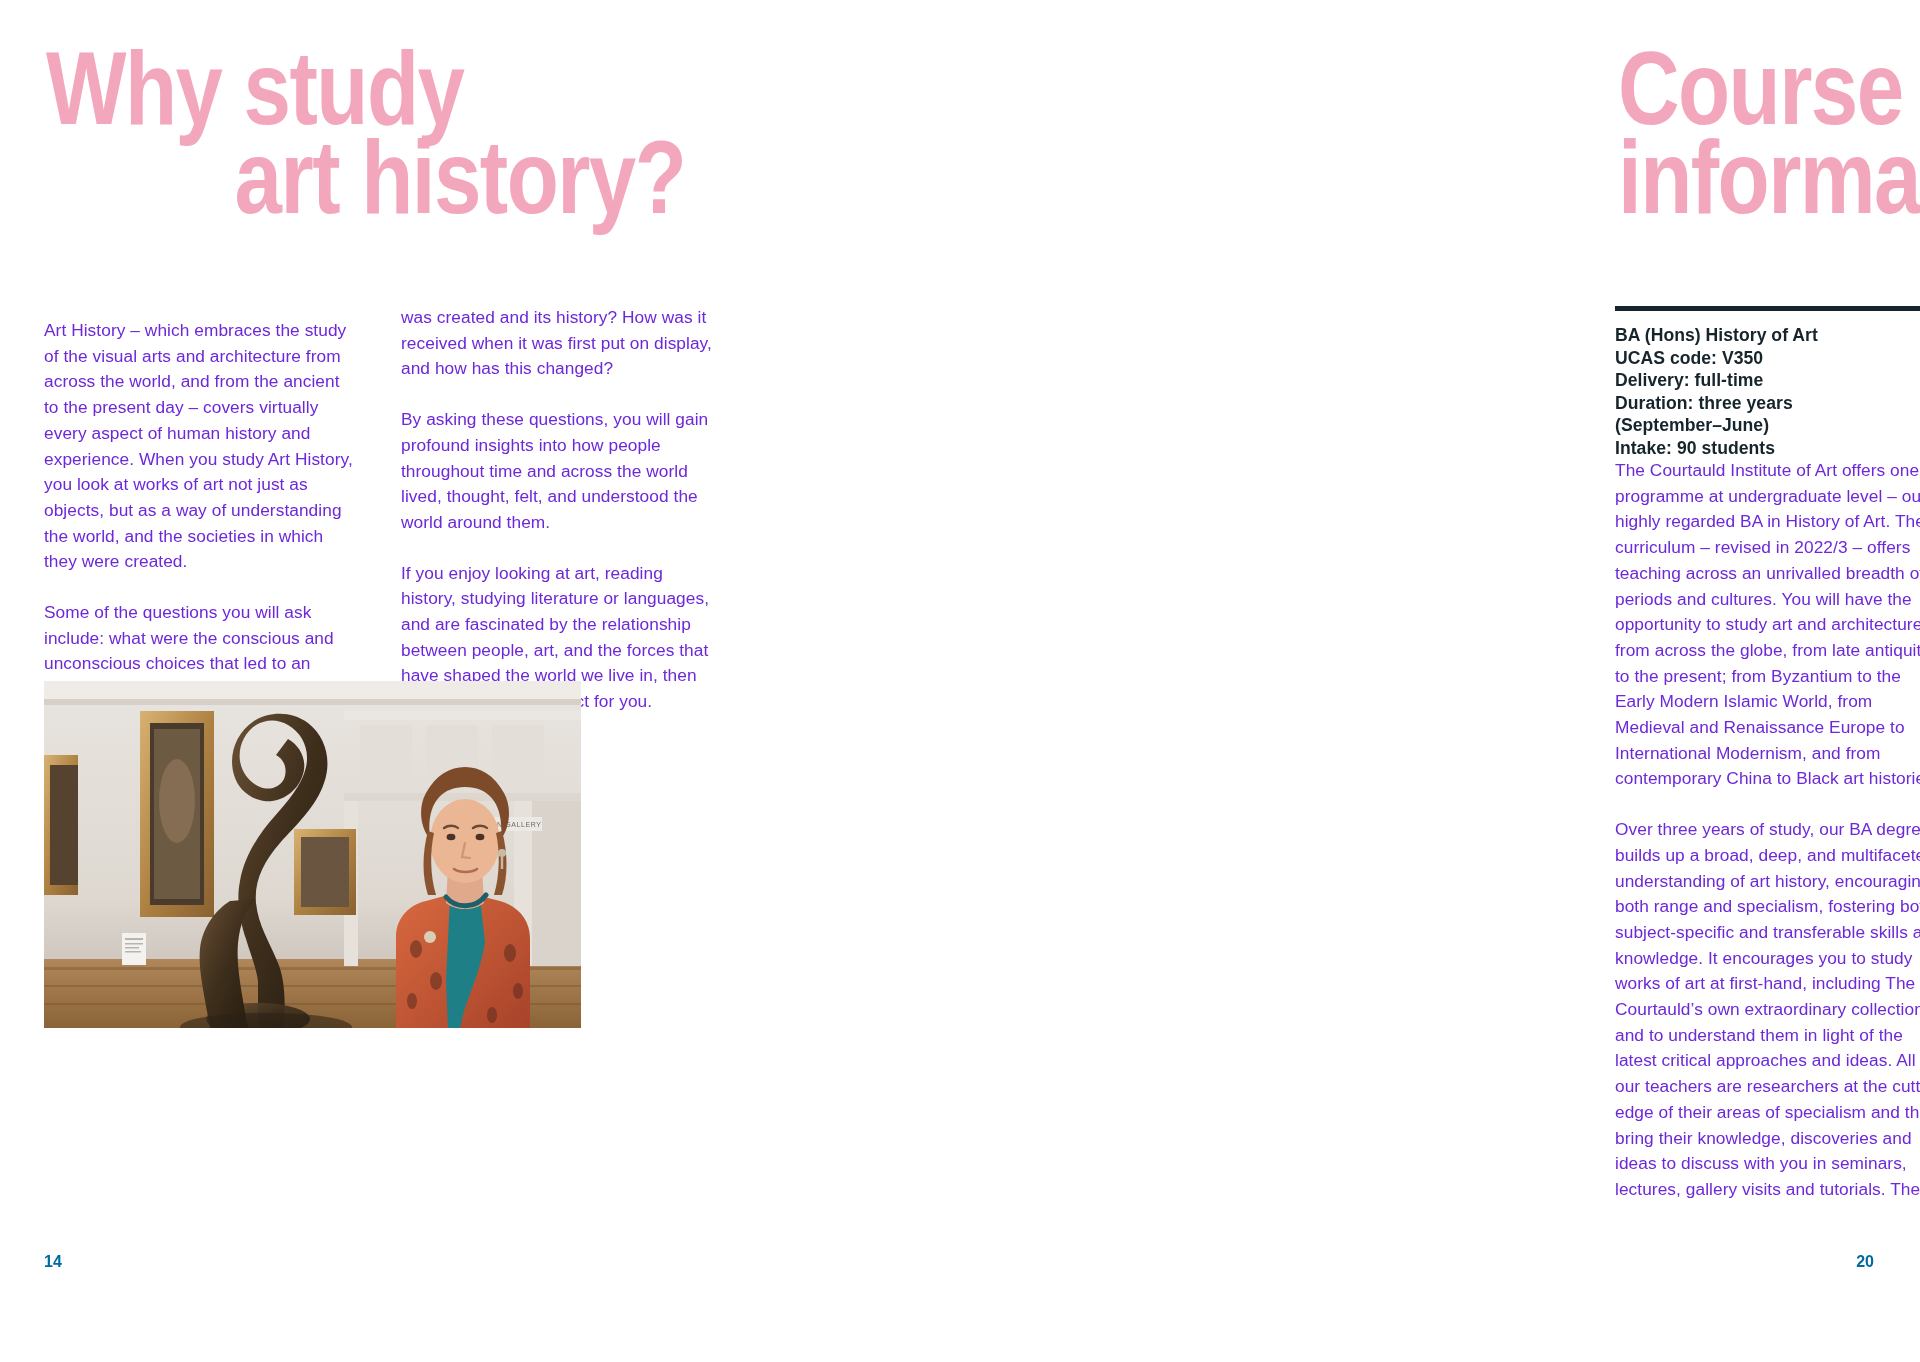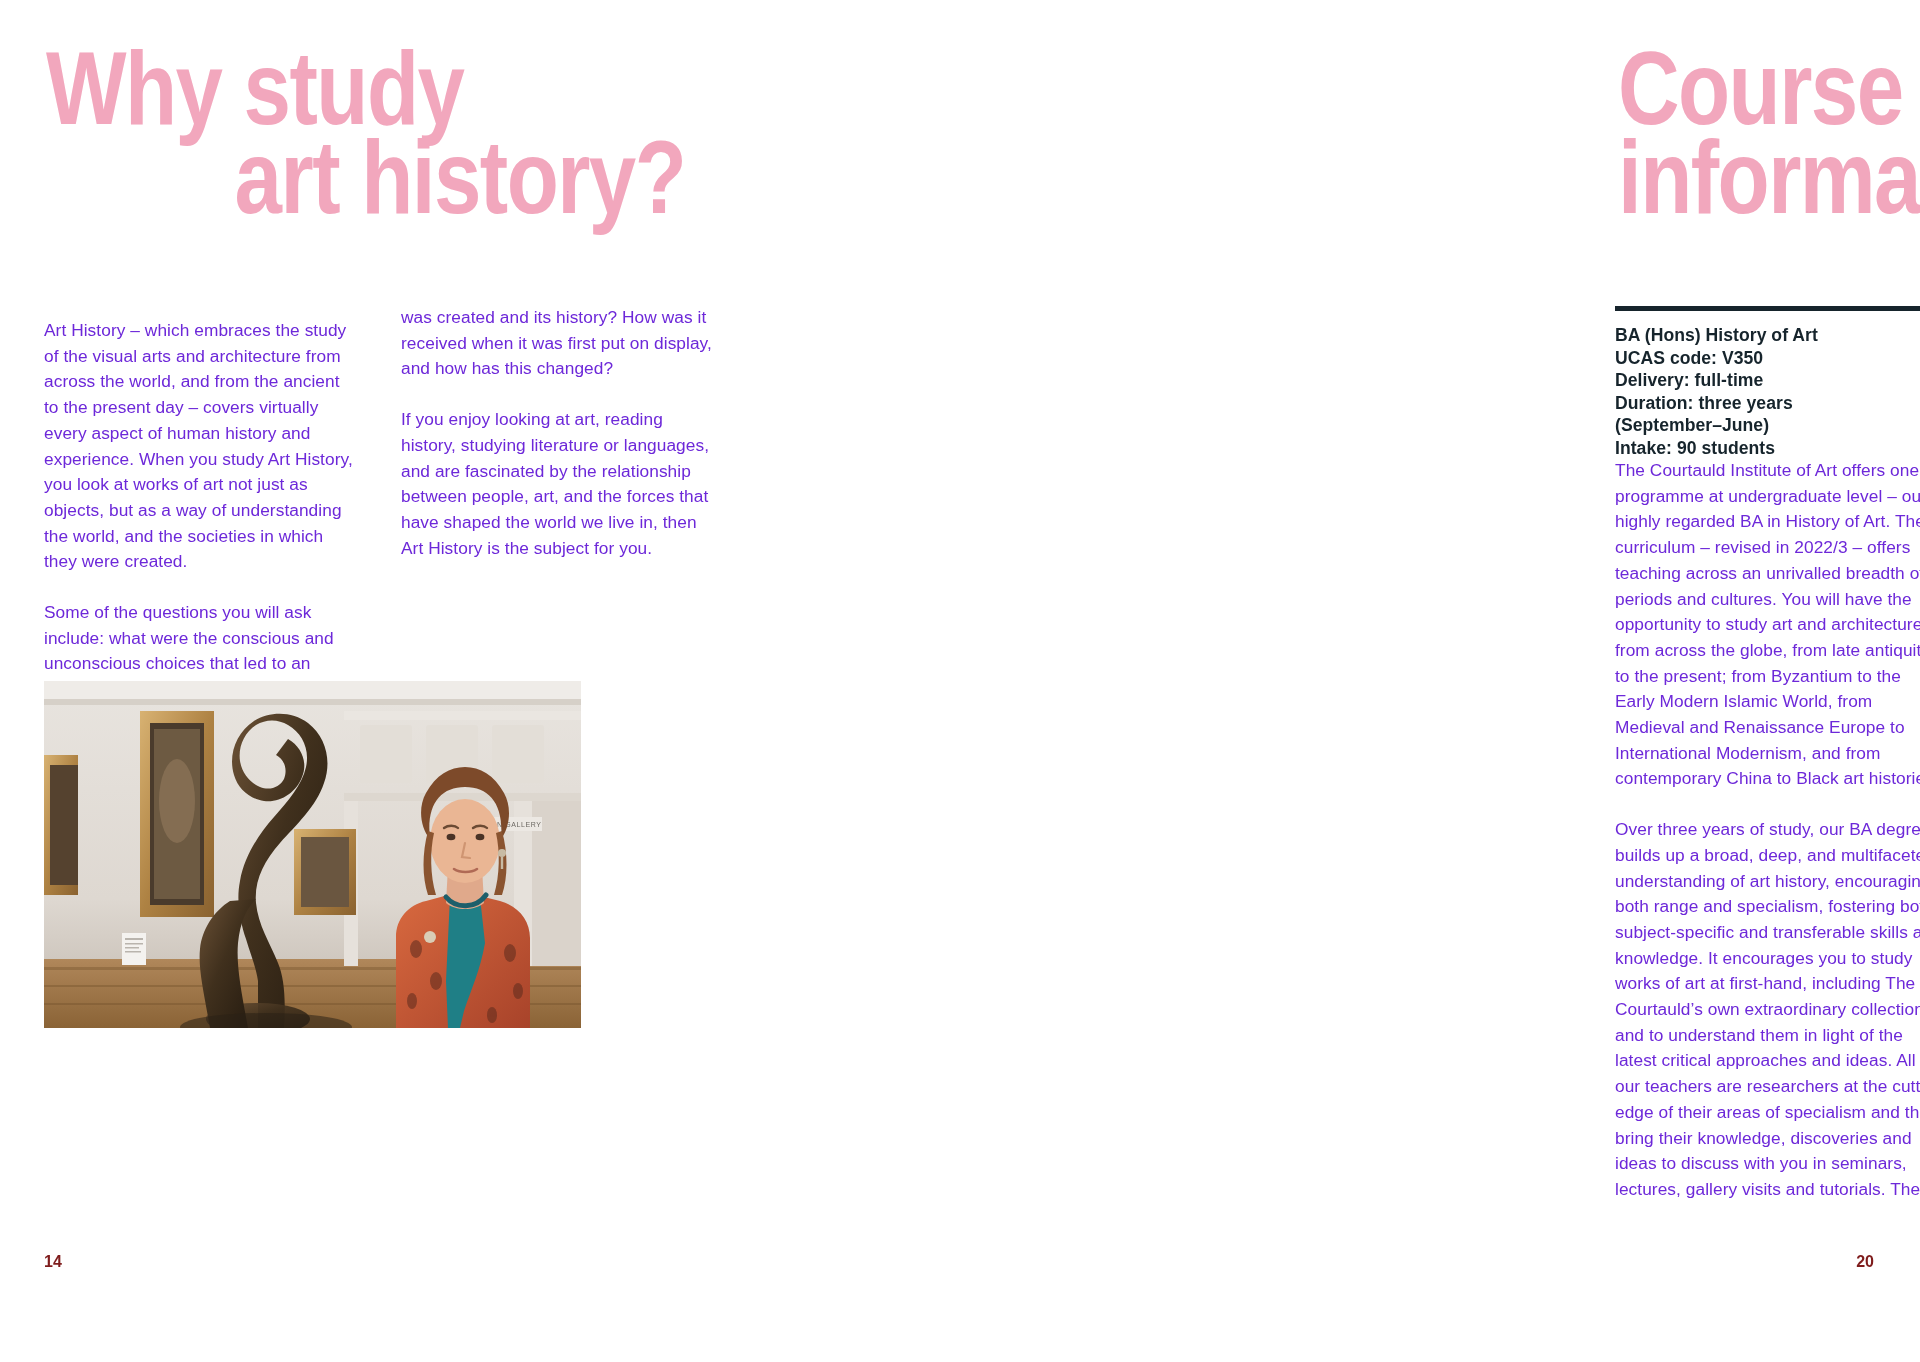--- a/index.html
+++ b/index.html
@@ -115,41 +115,42 @@
   }
 
   .photo canvas, .photo svg { display: block; }
 
   
   .folio {
     position: absolute;
     bottom: 27px;
     font-size: 16px;
     font-weight: 700;
-    color: #7f1d1d;
+    color: #0369a1;
   }
   .folio-left  { left: 44px; }
   .folio-right { right: 46px; }
 </style>
 </head>
 <body>
 
 <div class="spread">
 
   <div class="page page-left">
 
     <h1 class="display-heading heading-why"><span class="line1">Why study</span><span class="line2">art history?</span></h1>
 
     <div class="col p14-col1">
       <p>Art History – which embraces the study of the visual arts and architecture from across the world, and from the ancient to the present day – covers virtually every aspect of human history and experience. When you study Art History, you look at works of art not just as objects, but as a way of understanding the world, and the societies in which they were created.</p>
       <p>Some of the questions you will ask include: what were the conscious and unconscious choices that led to an artwork’s form and subject matter? What does its content – how people are represented, how religion is shown – tell you about the society in which it</p>
     </div>
 
     <div class="col p14-col2">
       <p>was created and its history? How was it received when it was first put on display, and how has this changed?</p>
+      <p>By asking these questions, you will gain profound insights into how people throughout time and across the world lived, thought, felt, and understood the world around them.</p>
       <p>If you enjoy looking at art, reading history, studying literature or languages, and are fascinated by the relationship between people, art, and the forces that have shaped the world we live in, then Art History is the subject for you.</p>
     </div>
 
     <div class="photo photo-gallery">
       <svg width="537" height="347" viewBox="0 0 537 347" xmlns="http://www.w3.org/2000/svg">
         <defs>
           <linearGradient id="wallg" x1="0" y1="0" x2="0" y2="1">
             <stop offset="0" stop-color="#e8e4df"></stop>
             <stop offset="0.75" stop-color="#ded8d1"></stop>
             <stop offset="1" stop-color="#cdc5bc"></stop>

